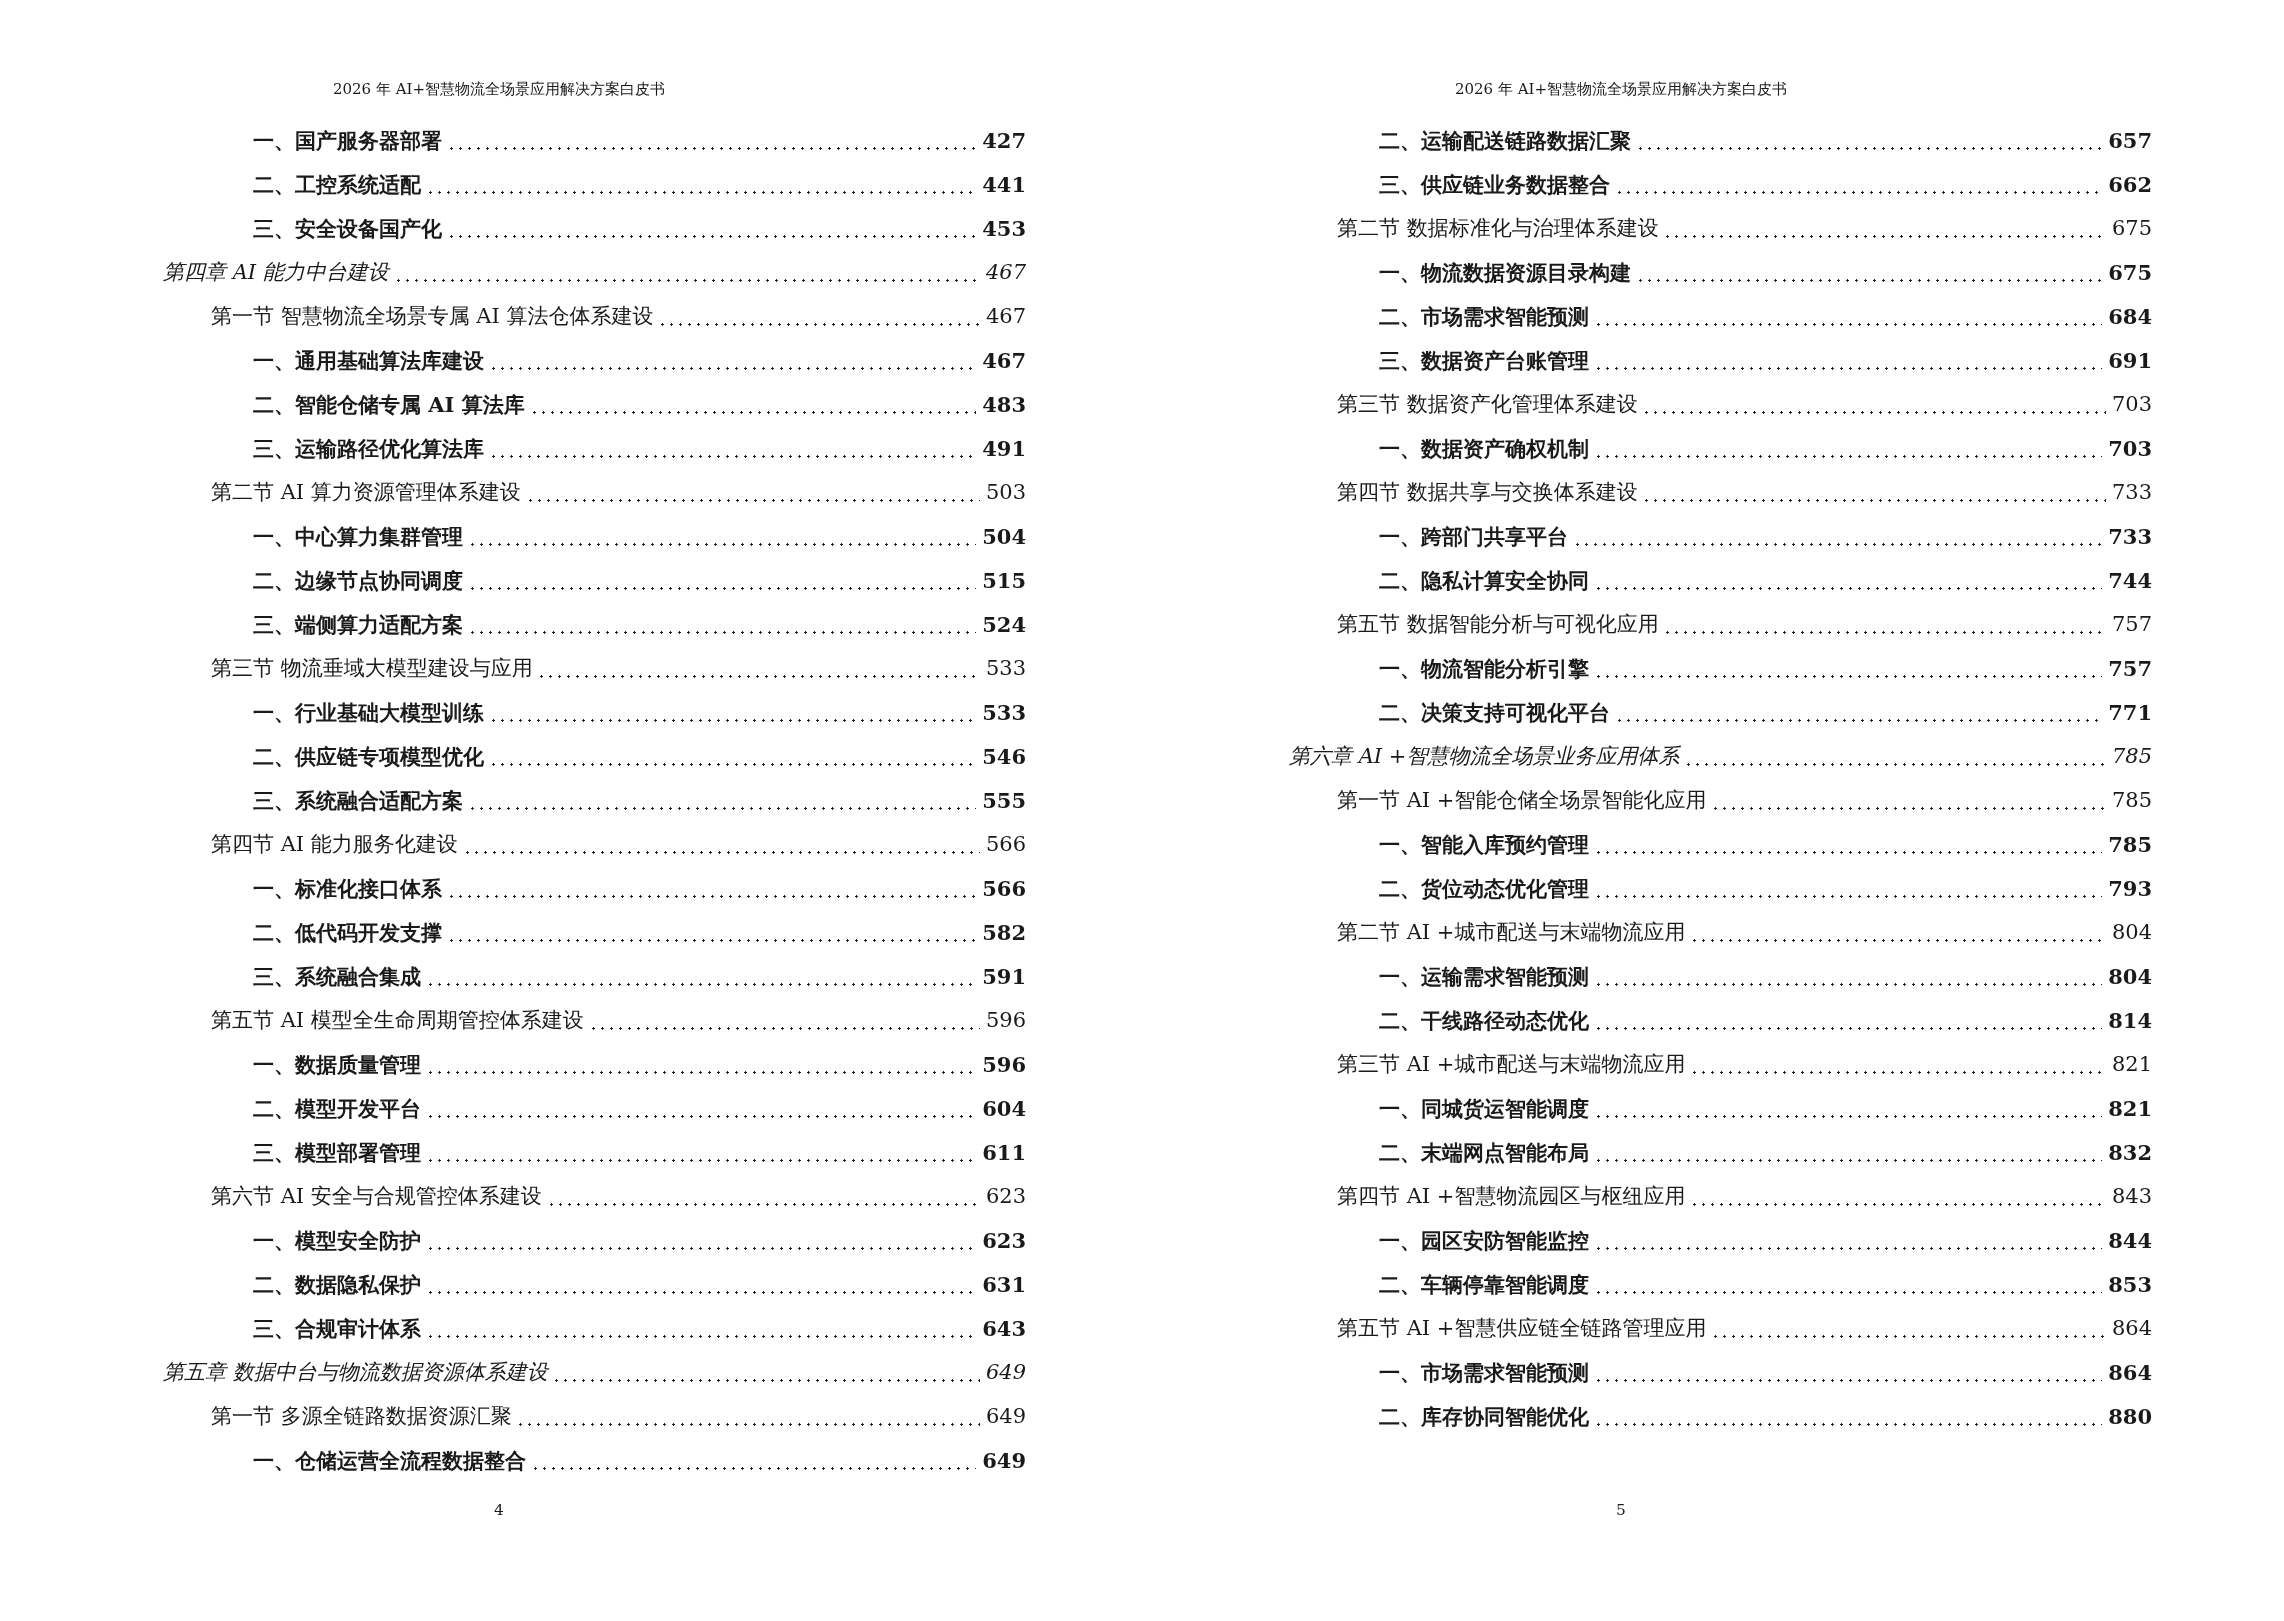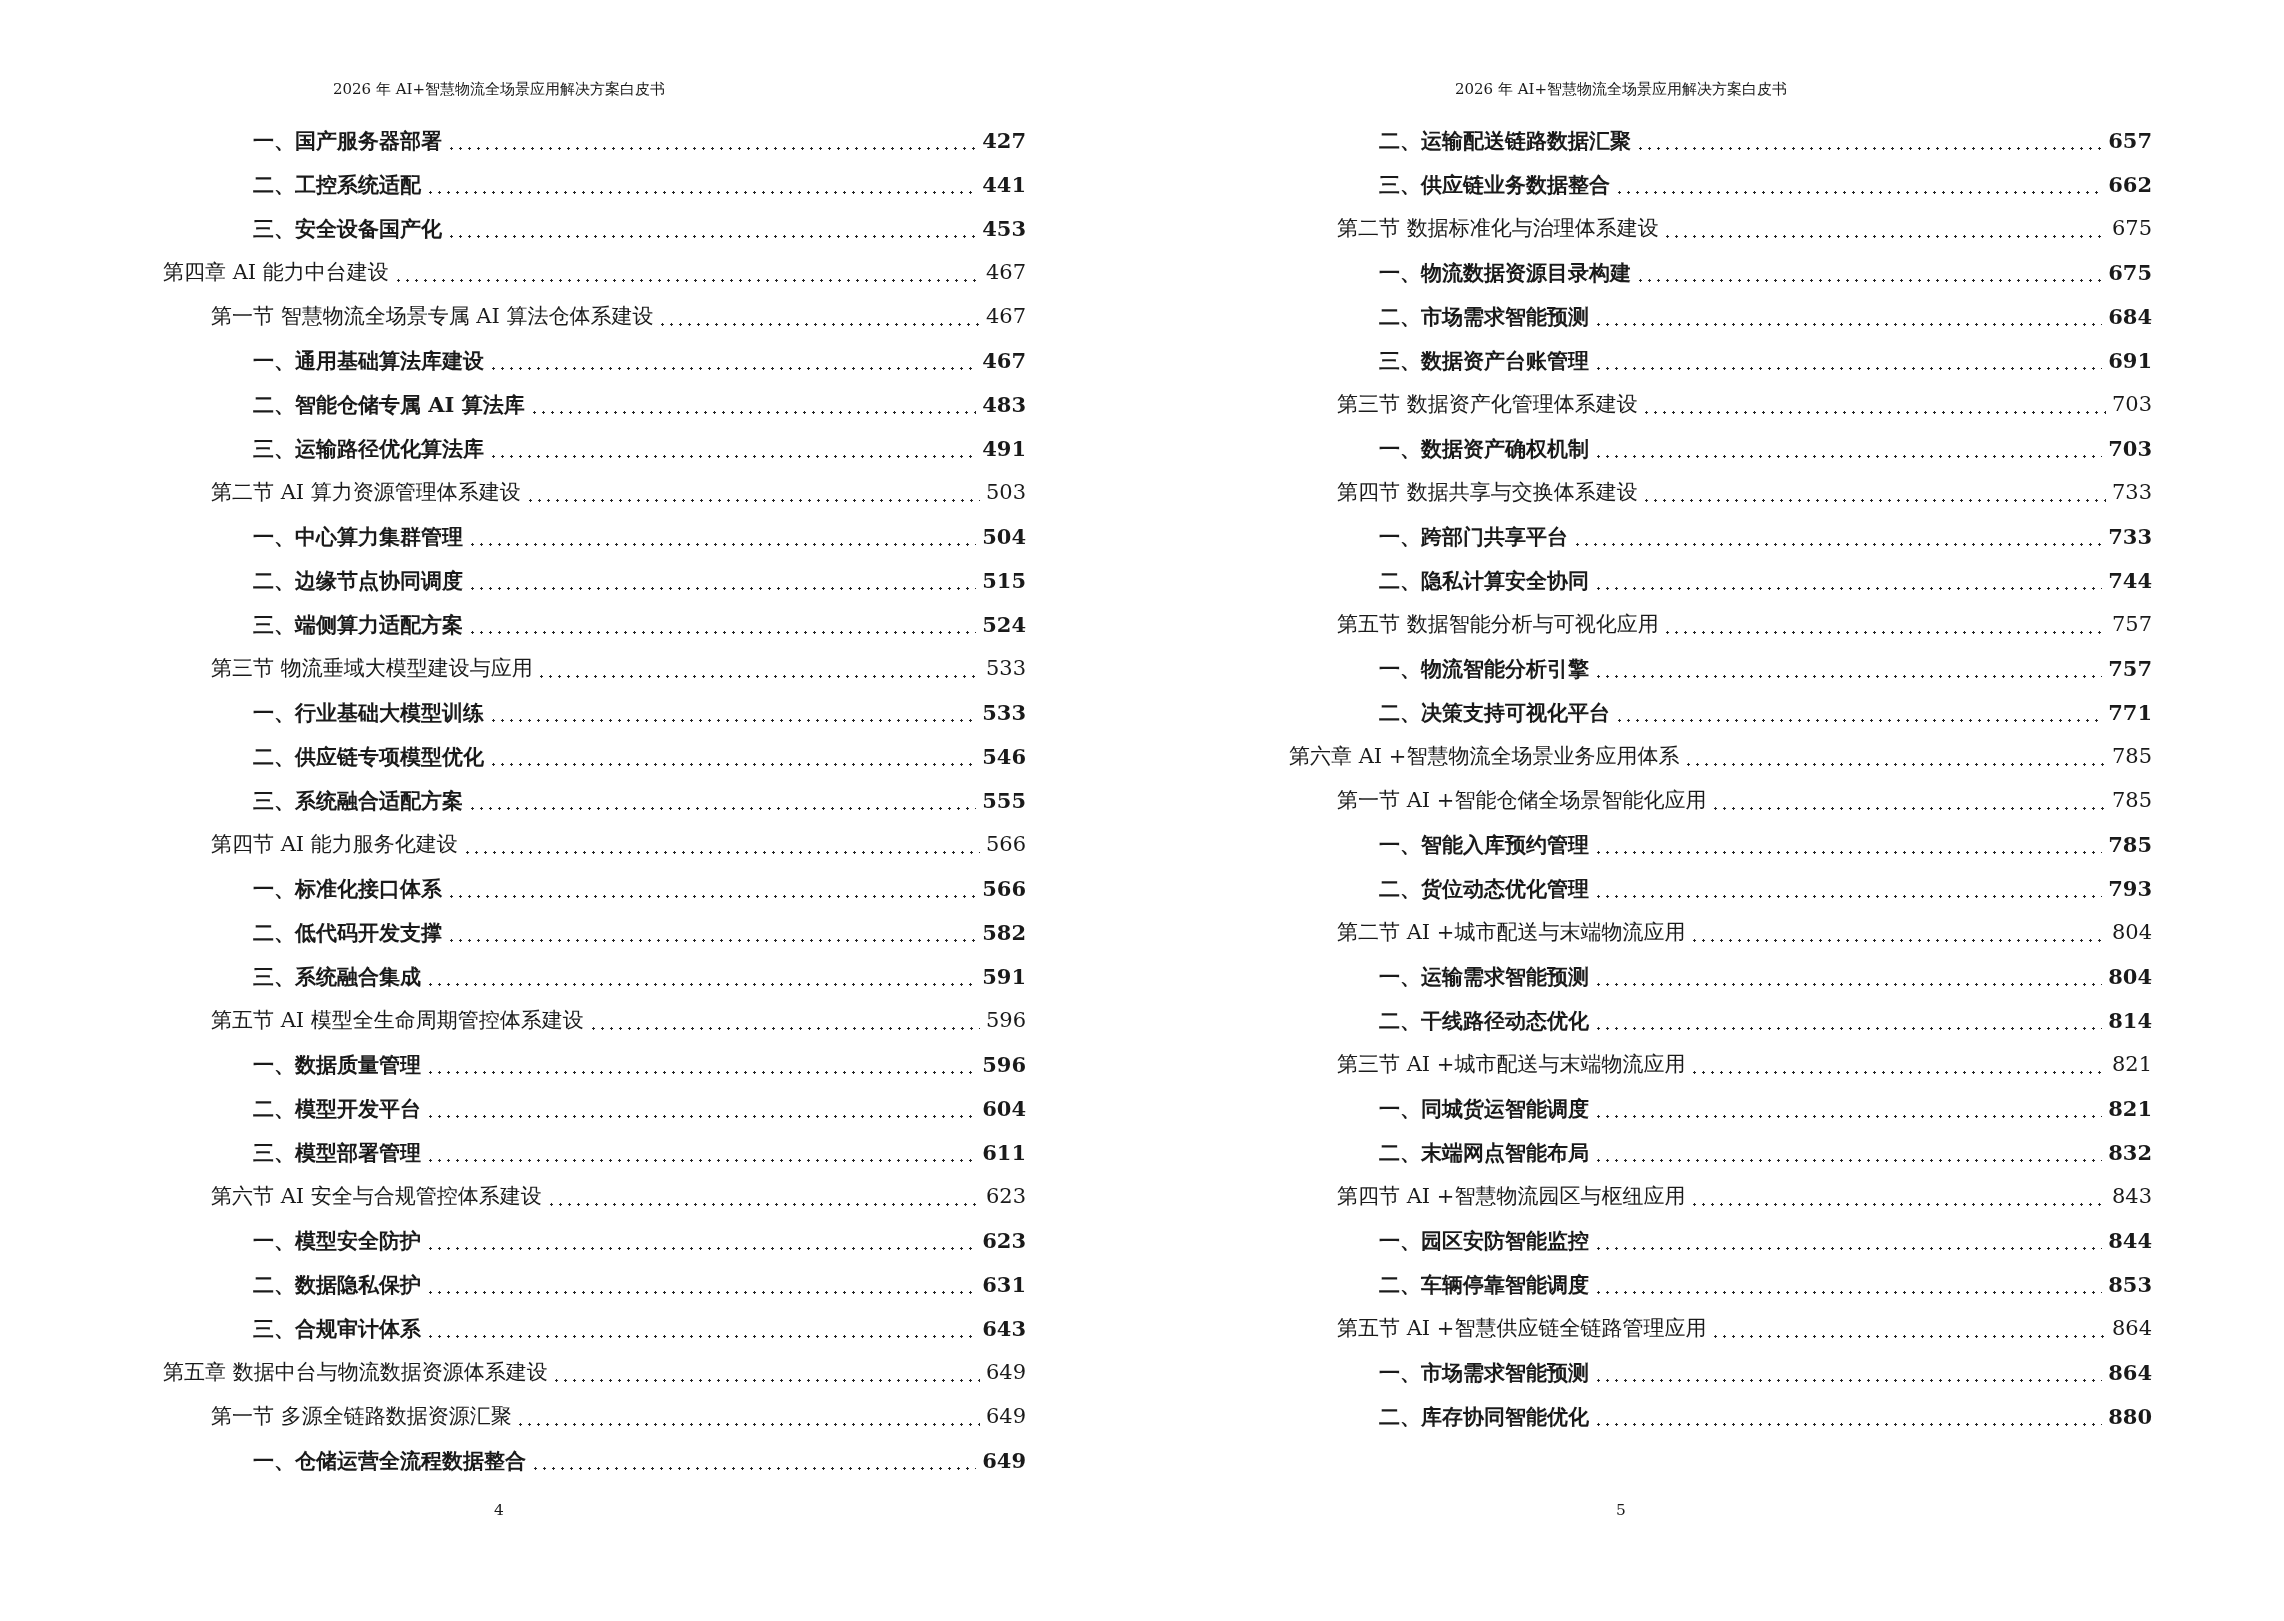--- a/index.html
+++ b/index.html
@@ -17,21 +17,21 @@
     }
     .page.left .running-header { left: -72px; }
     .page.right .running-header { left: -92px; }
     .toc { position: absolute; top: 118px; }
     .page.left .toc { left: 163px; width: 863px; }
     .page.right .toc { left: 147px; width: 863px; }
     .toc-row {
       height: 44px; display: flex; align-items: center;
       font-size: 21px; line-height: 21px; white-space: nowrap;
     }
-    .toc-row.lvl1 { padding-left: 0; }
+    .toc-row.lvl1 { padding-left: 0; font-style: italic; }
     .toc-row.lvl2 { padding-left: 48px; justify-content: space-between; }
     .toc-row.lvl3 { padding-left: 90px; font-weight: bold; }
     .toc-title { flex: 0 0 auto; padding-right: 4.8px; }
     .toc-leader {
       flex: 1 1 auto; height: 21px; margin: 0 5.8px 0 0;
       background-image: radial-gradient(circle, #222 1.2px, transparent 1.3px);
       background-size: 9px 4.8px; background-repeat: repeat-x;
       background-position: left 16.4px;
     }
     .toc-page { flex: 0 0 auto; font-family: "DejaVu Serif", "Liberation Serif", serif; font-size: 21px; }

